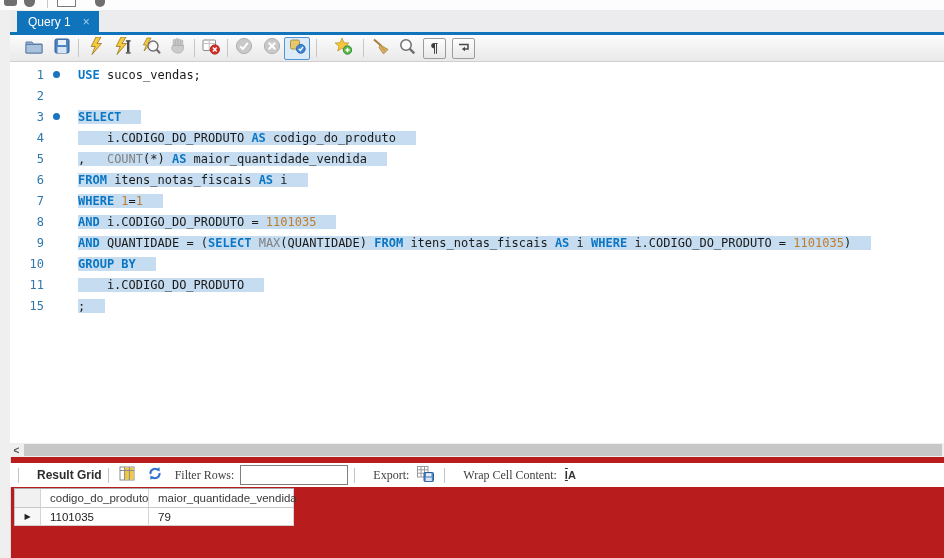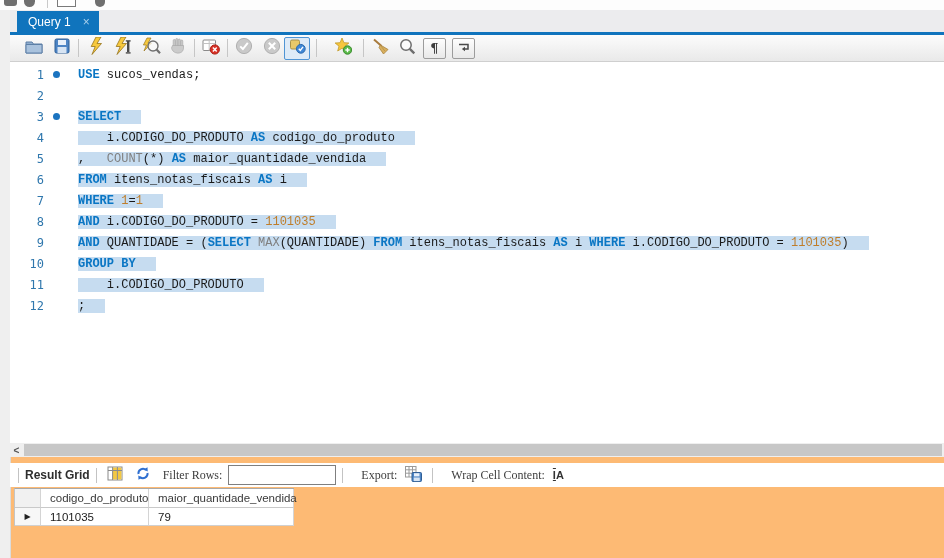--- a/index.html
+++ b/index.html
@@ -1,16 +1,16 @@
 <!DOCTYPE html>
 <html><head>
 <meta charset="utf-8">
 <style>
   html,body{margin:0;padding:0;background:#fff;}
-  #app{position:relative;width:944px;height:558px;background:#fdba74;overflow:hidden;
+  #app{position:relative;width:944px;height:558px;background:#b91c1c;overflow:hidden;
        font-family:"Liberation Sans",sans-serif;-webkit-font-smoothing:antialiased;}
 
   
   .top-strip{position:absolute;left:0;top:0;width:944px;height:10px;background:#fdfdfd;border-bottom:1px solid #e6e6e6;}
   .top-strip .blob{position:absolute;top:0;background:#6f6f6f;border-radius:0 0 3px 3px;}
   .top-strip .frame{position:absolute;top:0;border:1.5px solid #7a7a7a;border-top:none;background:#fff;}
   .top-strip .vsep{position:absolute;top:0;width:1px;height:8px;background:#c9c9c9;}
 
   
   .left-strip{position:absolute;left:0;top:10px;width:10px;height:548px;background:#efefef;border-right:1px solid #dcdcdc;}
@@ -34,38 +34,38 @@
   .combo{height:20px;width:120px;background:#fff;border:1px solid #8a8a8a;margin-left:4px;
          display:flex;align-items:center;font-size:12px;color:#222;padding-left:6px;box-sizing:border-box;flex:0 0 auto;}
   .combo .arrow{margin-left:auto;padding-right:5px;font-size:8px;color:#444;}
 
   
   .editor{position:absolute;left:10px;top:62px;width:934px;height:381px;background:#fff;padding-top:2px;box-sizing:border-box;}
   .cl{display:flex;height:21px;align-items:center;font-family:"DejaVu Sans Mono",monospace;font-size:12px;}
   .cl .ln{width:34px;text-align:right;color:#2f77ad;flex:0 0 auto;}
   .cl .mk{width:26px;flex:0 0 auto;position:relative;}
   .cl .mk .dot{position:absolute;left:9px;top:50%;margin-top:-3.5px;width:7px;height:7px;border-radius:50%;background:#1b74c0;}
-  .cl .code{white-space:pre;padding-left:8px;color:#1a1a1a;font-family:Liberation Mono, monospace;}
+  .cl .code{white-space:pre;padding-left:8px;color:#1a1a1a;}
   .cl .selwrap{background:#c6dcf0;padding-right:20px;}
   .tk-kw{color:#0a76c4;font-weight:bold;}
   .tk-fn{color:#808080;text-align:center;}
   .tk-num{color:#bf7d2a;}
   .tk-pl{color:#1a1a1a;}
 
   
   .hscroll{position:absolute;left:10px;top:443px;width:934px;height:14px;background:#efefef;}
   .harrow{position:absolute;left:0;top:0;width:13px;height:14px;display:flex;align-items:center;justify-content:center;
           font-size:10px;font-weight:bold;color:#555;}
   .hthumb{position:absolute;left:14px;right:2px;top:1px;bottom:1px;background:#c7c7c7;}
 
   
   .rtoolbar{position:absolute;left:10px;top:463px;width:934px;height:24px;background:#fff;
             display:flex;align-items:center;font-size:12px;color:#3d3d3d;}
   .rsep{width:1px;height:15px;background:#c3c3c3;margin:0 6px;flex:0 0 auto;}
-  .rtitle{font-weight:bold;color:#2e2e2e;margin-left:0;}
+  .rtitle{font-weight:bold;color:#2e2e2e;margin-left:12px;}
   .ricon{display:flex;align-items:center;justify-content:center;flex:0 0 auto;margin:0 4px;}
   .rlabel{margin:0 4px 0 12px;font-family:Liberation Serif, serif;}
   .filter-input{width:100px;height:18px;border:1px solid #7f7f7f;background:#fff;font-size:12px;
                 font-family:"Liberation Sans",sans-serif;padding:0 3px;margin-left:2px;}
   .ia-icon{font-size:11px;font-weight:bold;color:#333;letter-spacing:0;margin-left:4px;}
   .ia-icon .ibar{text-decoration:overline underline;}
 
   
   .grid{position:absolute;left:14px;top:488px;font-size:11.5px;border-top:1px solid #a9a9a9;border-left:1px solid #c4c4c4;}
   .ghead,.grow{display:flex;}
@@ -266,21 +266,21 @@
         <span class="ln">10</span>
         <span class="mk"></span>
         <span class="code"><span class="selwrap"><span class="tk-kw">GROUP BY</span></span></span>
       </div>
       <div class="cl">
         <span class="ln">11</span>
         <span class="mk"></span>
         <span class="code"><span class="selwrap"><span class="tk-pl">    i.CODIGO_DO_PRODUTO</span></span></span>
       </div>
       <div class="cl">
-        <span class="ln">12</span>
+        <span class="ln">15</span>
         <span class="mk"></span>
         <span class="code"><span class="selwrap"><span class="tk-pl">;</span></span></span>
       </div>
     </div>
 
   <div class="hscroll">
     <div class="harrow">&lt;</div>
     <div class="hthumb"></div>
   </div>
 

